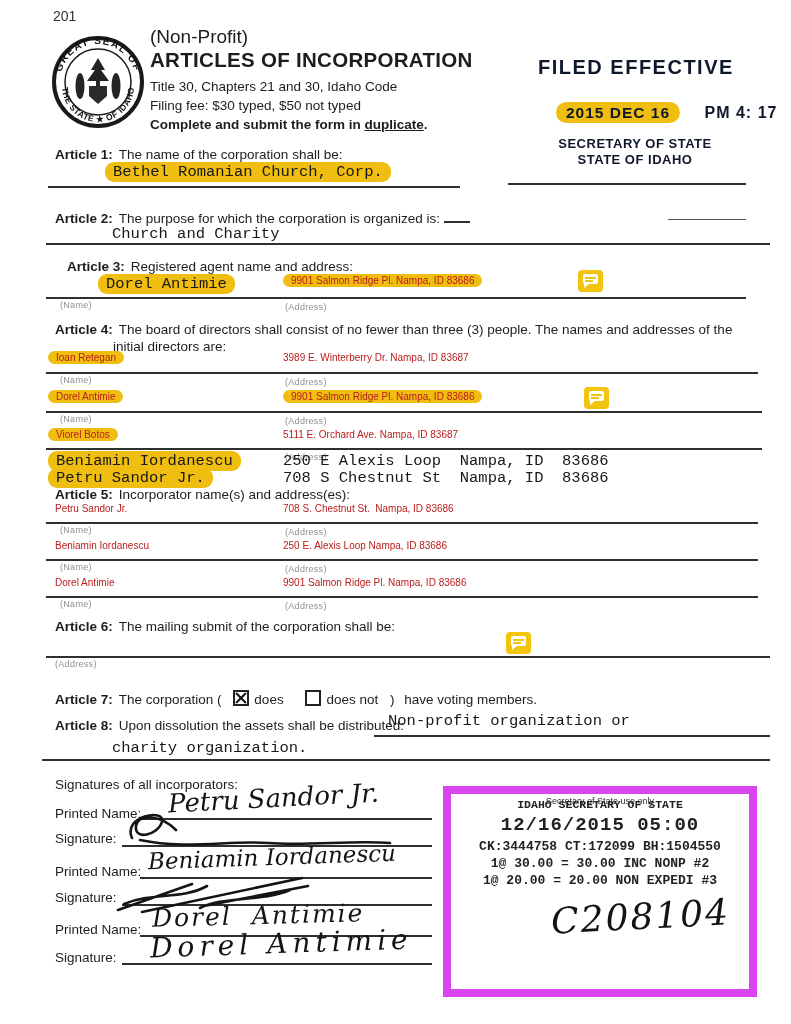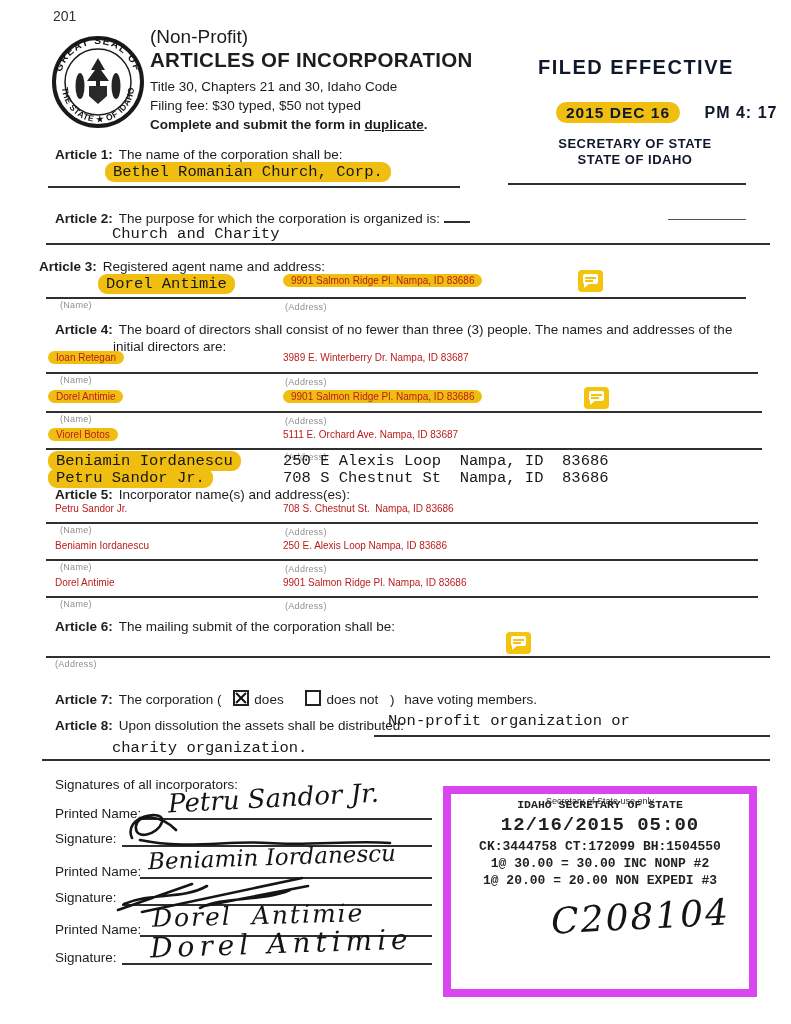--- a/index.html
+++ b/index.html
@@ -87,21 +87,21 @@
   <div class="line" style="left:48px;top:186px;width:412px;"></div>
   <div class="line" style="left:508px;top:183px;width:238px;"></div>
 
   <div class="abs body-txt" style="left:55px;top:209px;">
     <span class="b" style="margin-right:6px;">Article 2:</span><span>The purpose for which the corporation is organized is:</span><span class="blank" style="width:26px;margin-left:4px;"></span>
   </div>
   <span class="abs mono" style="left:112px;top:225px;">Church and Charity</span>
   <div class="line" style="left:46px;top:243px;width:724px;"></div>
   <div class="line thin" style="left:668px;top:219px;width:78px;"></div>
 
-  <div class="abs body-txt" style="left:39px;top:259px;">
+  <div class="abs body-txt" style="left:67px;top:259px;">
     <span class="b" style="margin-right:6px;">Article 3:</span><span>Registered agent name and address:</span>
   </div>
   <span class="abs mono hl" style="left:98px;top:274px;">Dorel Antimie</span>
   <span class="abs sans-entry hl" style="left:283px;top:274px;">9901 Salmon Ridge Pl. Nampa, ID 83686</span>
   <span class="comment-icon" style="left:578px;top:270px;">
     <span class="bubble">
         <span class="l1"></span>
         <span class="l2"></span>
         <span class="tail"></span>
       </span>

